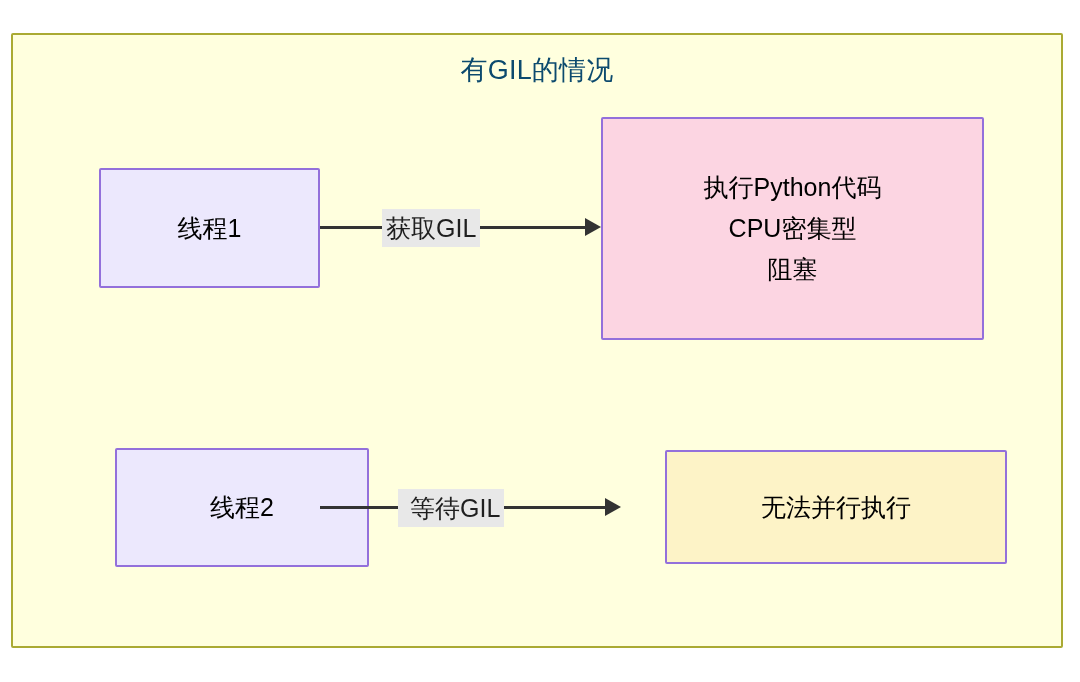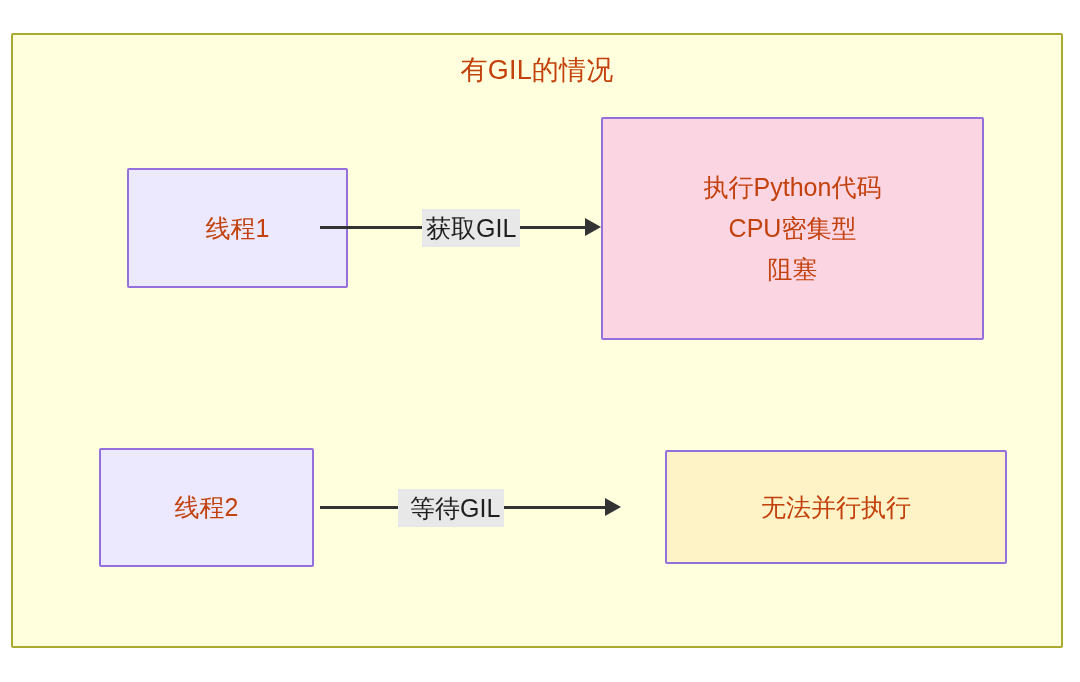--- a/index.html
+++ b/index.html
@@ -35,50 +35,50 @@
   }
 
   .subgraph-title {
     position: absolute;
     left: 0;
     top: 18px;
     width: 100%;
     text-align: center;
     font-size: 27px;
     line-height: 34px;
-    color: #c2410c;
+    color: #0c4a6e;
     letter-spacing: 0.2px;
     white-space: nowrap;
   }
 
   
   .node {
     position: absolute;
     box-sizing: border-box;
     border: 2px solid #9370db;
     border-radius: 2px;
     display: flex;
     flex-direction: column;
     align-items: center;
     justify-content: center;
-    color: #c2410c;
+    color: #000000;
     font-size: 25px;
     line-height: 41px;
     text-align: center;
     white-space: nowrap;
   }
 
   .node-thread { background: #ece8fd; }
   .node-pink   { background: #fcd5e2; }
   .node-yellow { background: #fdf3c7; }
 
   
-  #node-thread1 { left: 99px;  top: 168px; width: 221px; height: 120px; margin-left: 28px; }
+  #node-thread1 { left: 99px;  top: 168px; width: 221px; height: 120px; }
   #node-exec    { left: 601px; top: 117px; width: 383px; height: 223px; }
-  #node-thread2 { left: 99px;  top: 448px; width: 215px; height: 119px; }
+  #node-thread2 { left: 115px;  top: 448px; width: 254px; height: 119px; }
   #node-block   { left: 621px; top: 450px; width: 342px; height: 114px; margin-left: 44px; }
 
   .node-line { display: block; }
 
   
   .edge {
     position: absolute;
     height: 3px;
     background: #333333;
   }
@@ -99,21 +99,21 @@
   .edge-label {
     position: absolute;
     background: #e8e8e8;
     color: #1f1f1f;
     font-size: 25px;
     line-height: 34px;
     padding: 2px 4px;
     white-space: nowrap;
     text-align: center;
   }
-  #edge-label1 { left: 422px; top: 209px; }
+  #edge-label1 { left: 382px; top: 209px; }
   #edge-label2 { left: 398px; top: 489px; padding-left: 12px; }
 </style>
 </head>
 <body>
 
 <div id="canvas">
 
   <div class="subgraph">
 
     <div class="subgraph-title">有GIL的情况</div>

